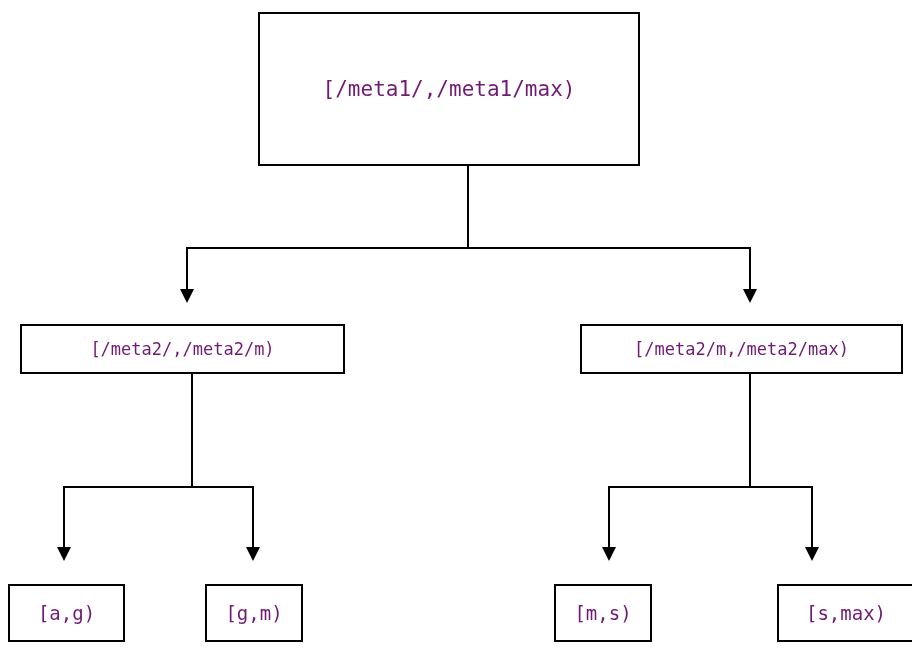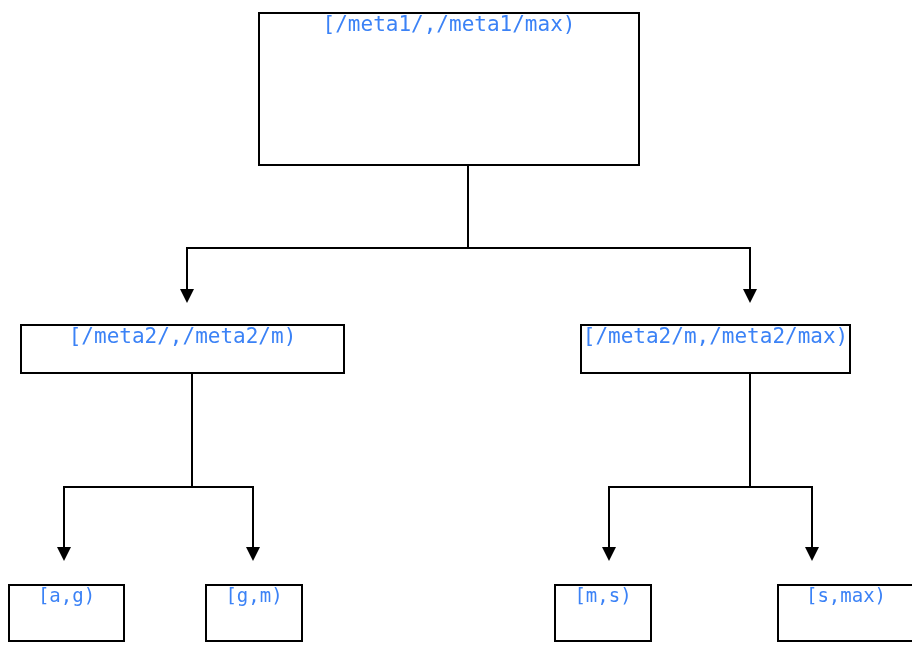--- a/index.html
+++ b/index.html
@@ -15,32 +15,32 @@
     background: #ffffff;
     overflow: hidden;
     font-family: "DejaVu Sans Mono", "Liberation Mono", monospace;
   }
   .node {
     position: absolute;
     box-sizing: border-box;
     border: 2px solid #000000;
     background: #ffffff;
     display: flex;
-    align-items: flex-start;
+    align-items: center;
     justify-content: center;
-    color: #3b82f6;
+    color: #701a75;
     white-space: pre;
     letter-spacing: 0px;
   }
   .node-label {
     display: block;
     line-height: 1;
   }
   .node.root   { font-size: 21px; }
-  .node.mid    { font-size: 21px; }
+  .node.mid    { font-size: 17px; }
   .node.leaf   { font-size: 19px; }
 
   .edge-v, .edge-h {
     position: absolute;
     background: #000000;
   }
   .edge-v { width: 2px; }
   .edge-h { height: 2px; }
 
   .arrow {
@@ -65,21 +65,21 @@
   <div class="edge-h" style="left:186px; top:247px; width:565px;"></div>
   <div class="edge-v" style="left:186px; top:247px; height:44px;"></div>
   <div class="arrow" style="left:180px; top:289px;"></div>
   <div class="edge-v" style="left:749px; top:247px; height:44px;"></div>
   <div class="arrow" style="left:743px; top:289px;"></div>
 
   <div class="node mid" style="left:20px; top:324px; width:325px; height:50px;">
     <span class="node-label">[/meta2/,/meta2/m)</span>
   </div>
 
-  <div class="node mid" style="left:580px; top:324px; width:271px; height:50px;">
+  <div class="node mid" style="left:580px; top:324px; width:323px; height:50px;">
     <span class="node-label">[/meta2/m,/meta2/max)</span>
   </div>
 
   <div class="edge-v" style="left:191px; top:374px; height:114px;"></div>
   <div class="edge-h" style="left:63px; top:486px; width:190px;"></div>
   <div class="edge-v" style="left:63px; top:486px; height:62px;"></div>
   <div class="arrow" style="left:57px; top:547px;"></div>
   <div class="edge-v" style="left:252px; top:486px; height:62px;"></div>
   <div class="arrow" style="left:246px; top:547px;"></div>
 

